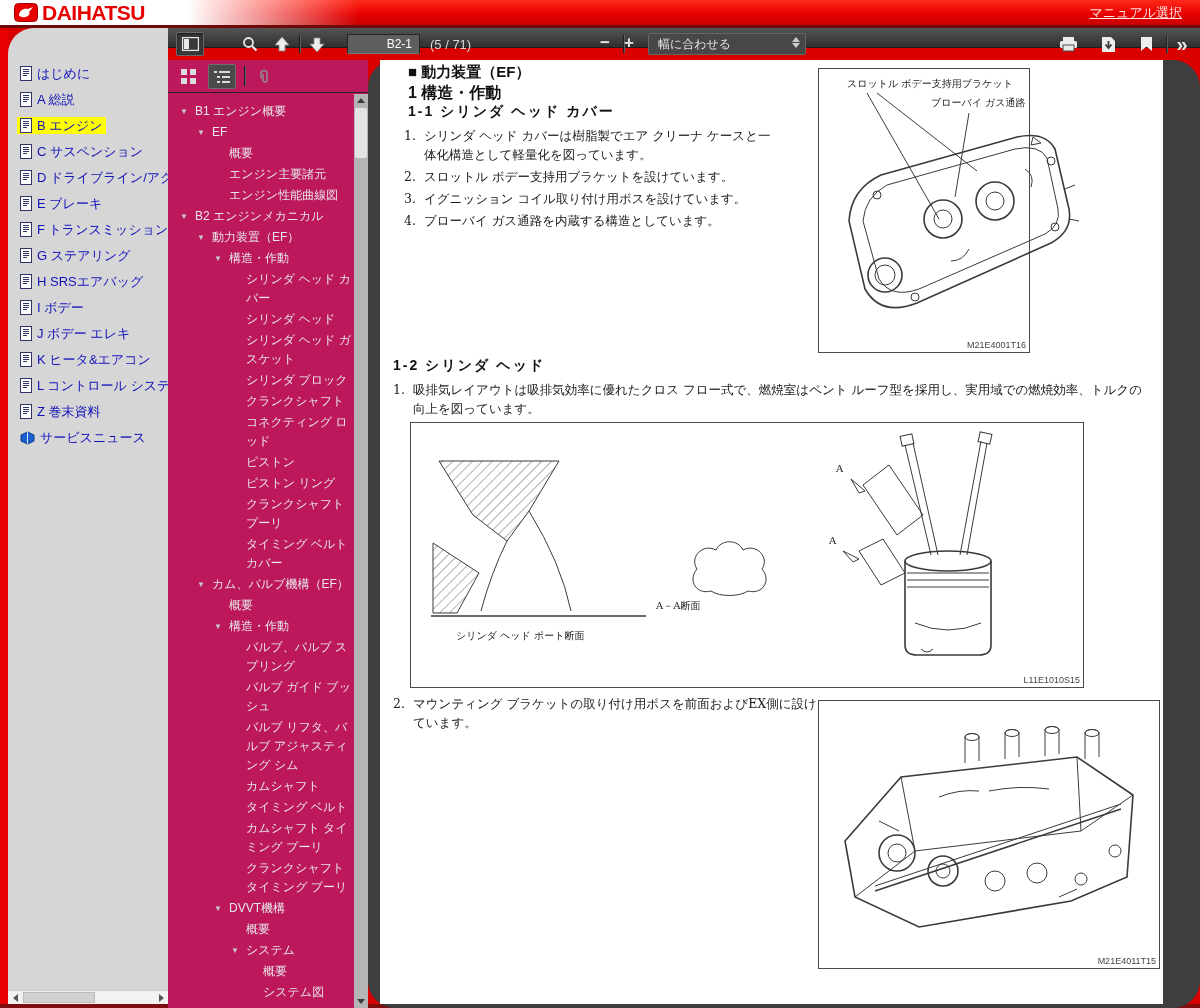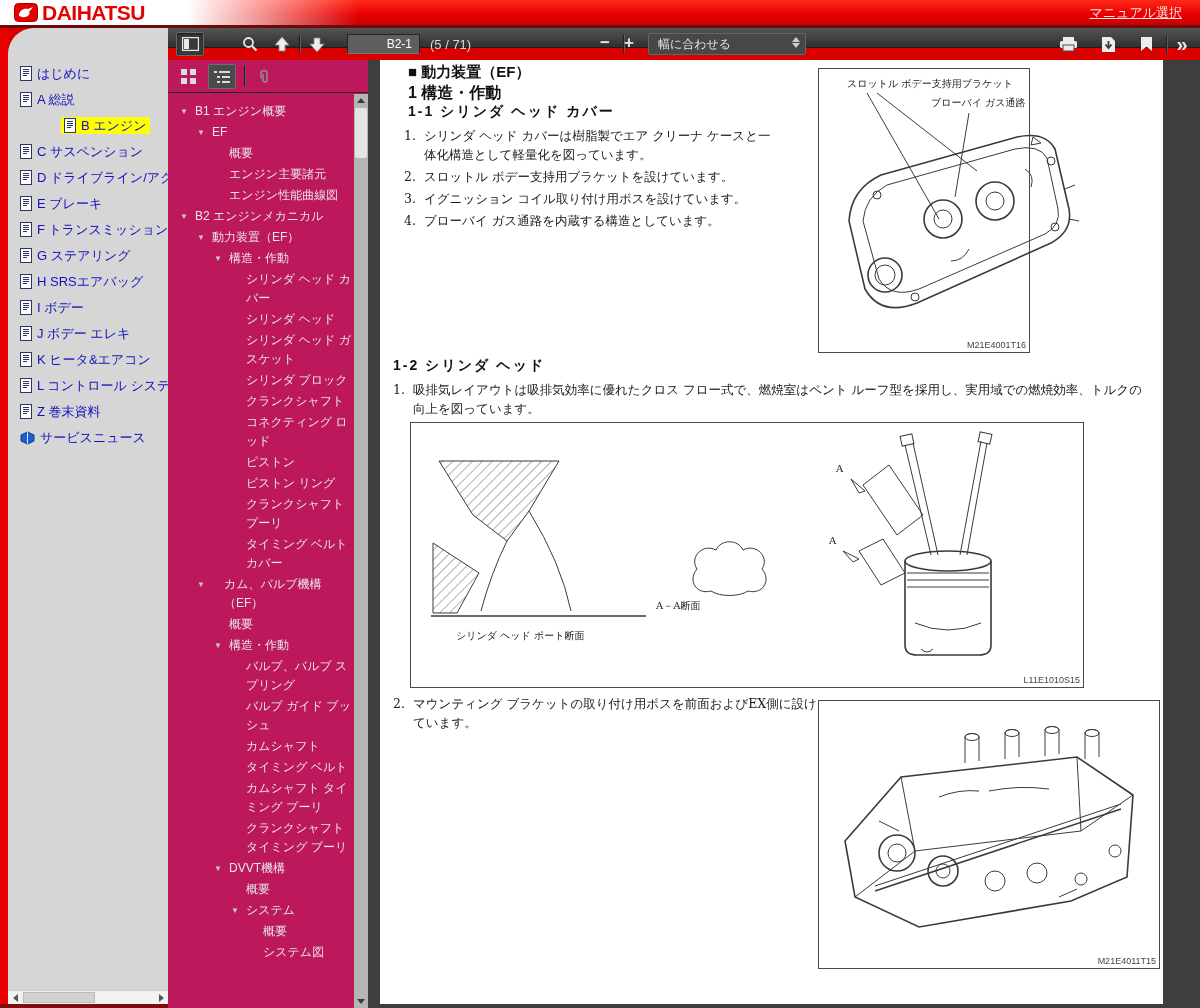--- a/index.html
+++ b/index.html
@@ -20,21 +20,21 @@
   
   #left-red   { position:absolute; left:0; top:28px; width:8px; height:980px; background:#e60000; }
   #bottom-red { position:absolute; left:0; top:1004px; width:1200px; height:4px; background:#7e0d0d; }
 
   
   #sidebar { position:absolute; left:8px; top:28px; width:160px; height:962px;
              background:#d6d6d6; border-top-left-radius:26px; overflow:hidden; }
   #sidebar-list { padding-top:34px; }
   .sb-item { padding:3px 0 3px 9px; white-space:nowrap; overflow:hidden; cursor:pointer; }
   .sb-wrap { display:inline-flex; align-items:center; gap:5px; padding:0 3px; }
-  .sb-wrap.hl { background:#ffff00;margin-left:44px; }
+  .sb-wrap.hl { background:#ffff00; }
   .sb-label { color:#1212bb; font-size:13px; line-height:17px; }
   .doc-icon, .book-icon { display:inline-flex; flex:none; }
 
   #hscroll { position:absolute; left:8px; top:990px; width:160px; height:14px; background:#f2f2f2;
              border-top:1px solid #cfcfcf; }
   .hs-arrow { position:absolute; top:0; width:14px; height:13px; display:flex; align-items:center;
              justify-content:center; cursor:pointer; }
   .tri-left  { width:0; height:0; border-top:4px solid transparent; border-bottom:4px solid transparent; border-right:5px solid #555; }
   .tri-right { width:0; height:0; border-top:4px solid transparent; border-bottom:4px solid transparent; border-left:5px solid #555; }
   #hs-thumb { position:absolute; left:15px; top:1px; width:72px; height:11px; background:#d2d2d2; border:1px solid #bbb; }
@@ -71,21 +71,21 @@
   .vtri-up { width:0; height:0; border-left:4px solid transparent; border-right:4px solid transparent; border-bottom:5px solid #3c3c3c; }
   .vtri-dn { width:0; height:0; border-left:4px solid transparent; border-right:4px solid transparent; border-top:5px solid #3c3c3c; }
   #vs-thumb { position:absolute; left:1px; top:14px; width:12px; height:50px; background:#e4e4e4; border-radius:2px; }
   #tree { position:absolute; left:0; top:34px; right:14px; bottom:0; overflow:hidden; padding:8px 0 0 12px; }
   .tree-item { display:flex; margin-bottom:2px; cursor:pointer; }
   .tw { flex:none; width:15px; color:#c9c9c9; font-size:8px; line-height:19px; }
   .tw.on::before { content:"\25BC"; }
   .tree-label { color:#e6e6e6; font-size:12px; line-height:19px; }
 
   
-  #main { position:absolute; left:368px; top:60px; width:832px; height:948px; background:#3e3e3e; }
+  #main { position:absolute; left:368px; top:60px; width:832px; height:948px; background:#3e3e3e;border-radius:27px; }
   #pagewhite { position:absolute; left:12px; top:0; width:783px; height:944px; background:#ffffff;
                font-family:"DejaVu Serif","Liberation Serif",serif; color:#1a1a1a; }
   .ph { font-family:"Liberation Sans",sans-serif; font-weight:bold; color:#111; position:absolute; }
   #p-title { left:28px; top:3px;  font-size:15px; }
   #p-h1    { left:28px; top:23px; font-size:16px; }
   #p-h2    { left:28px; top:43px; font-size:14px; letter-spacing:2px; }
   #p-h2b   { left:13px; top:297px; font-size:14px; letter-spacing:2px; }
   .num-list { position:absolute; left:24px; top:66px; width:372px; }
   .num-li { display:flex; margin-bottom:3px; }
   .num-li .mk { flex:none; width:20px; font-size:12.5px; line-height:19px; }
@@ -446,39 +446,43 @@
         <span class="tree-label">ピストン リング</span>
       </div>
       <div class="tree-item" style="margin-left: 51px;">
         <span class="tw"></span>
         <span class="tree-label">クランクシャフト プーリ</span>
       </div>
       <div class="tree-item" style="margin-left: 51px;">
         <span class="tw"></span>
         <span class="tree-label">タイミング ベルト カバー</span>
       </div>
-      <div class="tree-item" style="margin-left: 17px; gap: 12px;">
+      <div class="tree-item" style="margin-left: 17px;">
         <span class="tw on"></span>
         <span class="tree-label">カム、バルブ機構（EF）</span>
       </div>
       <div class="tree-item" style="margin-left: 34px;">
         <span class="tw"></span>
         <span class="tree-label">概要</span>
       </div>
       <div class="tree-item" style="margin-left: 34px;">
         <span class="tw on"></span>
         <span class="tree-label">構造・作動</span>
       </div>
       <div class="tree-item" style="margin-left: 51px;">
         <span class="tw"></span>
         <span class="tree-label">バルブ、バルブ スプリング</span>
       </div>
       <div class="tree-item" style="margin-left: 51px;">
         <span class="tw"></span>
         <span class="tree-label">バルブ ガイド ブッシュ</span>
+      </div>
+      <div class="tree-item" style="margin-left: 51px;">
+        <span class="tw"></span>
+        <span class="tree-label">バルブ リフタ、バルブ アジャスティング シム</span>
       </div>
       <div class="tree-item" style="margin-left: 51px;">
         <span class="tw"></span>
         <span class="tree-label">カムシャフト</span>
       </div>
       <div class="tree-item" style="margin-left: 51px;">
         <span class="tw"></span>
         <span class="tree-label">タイミング ベルト</span>
       </div>
       <div class="tree-item" style="margin-left: 51px;">

